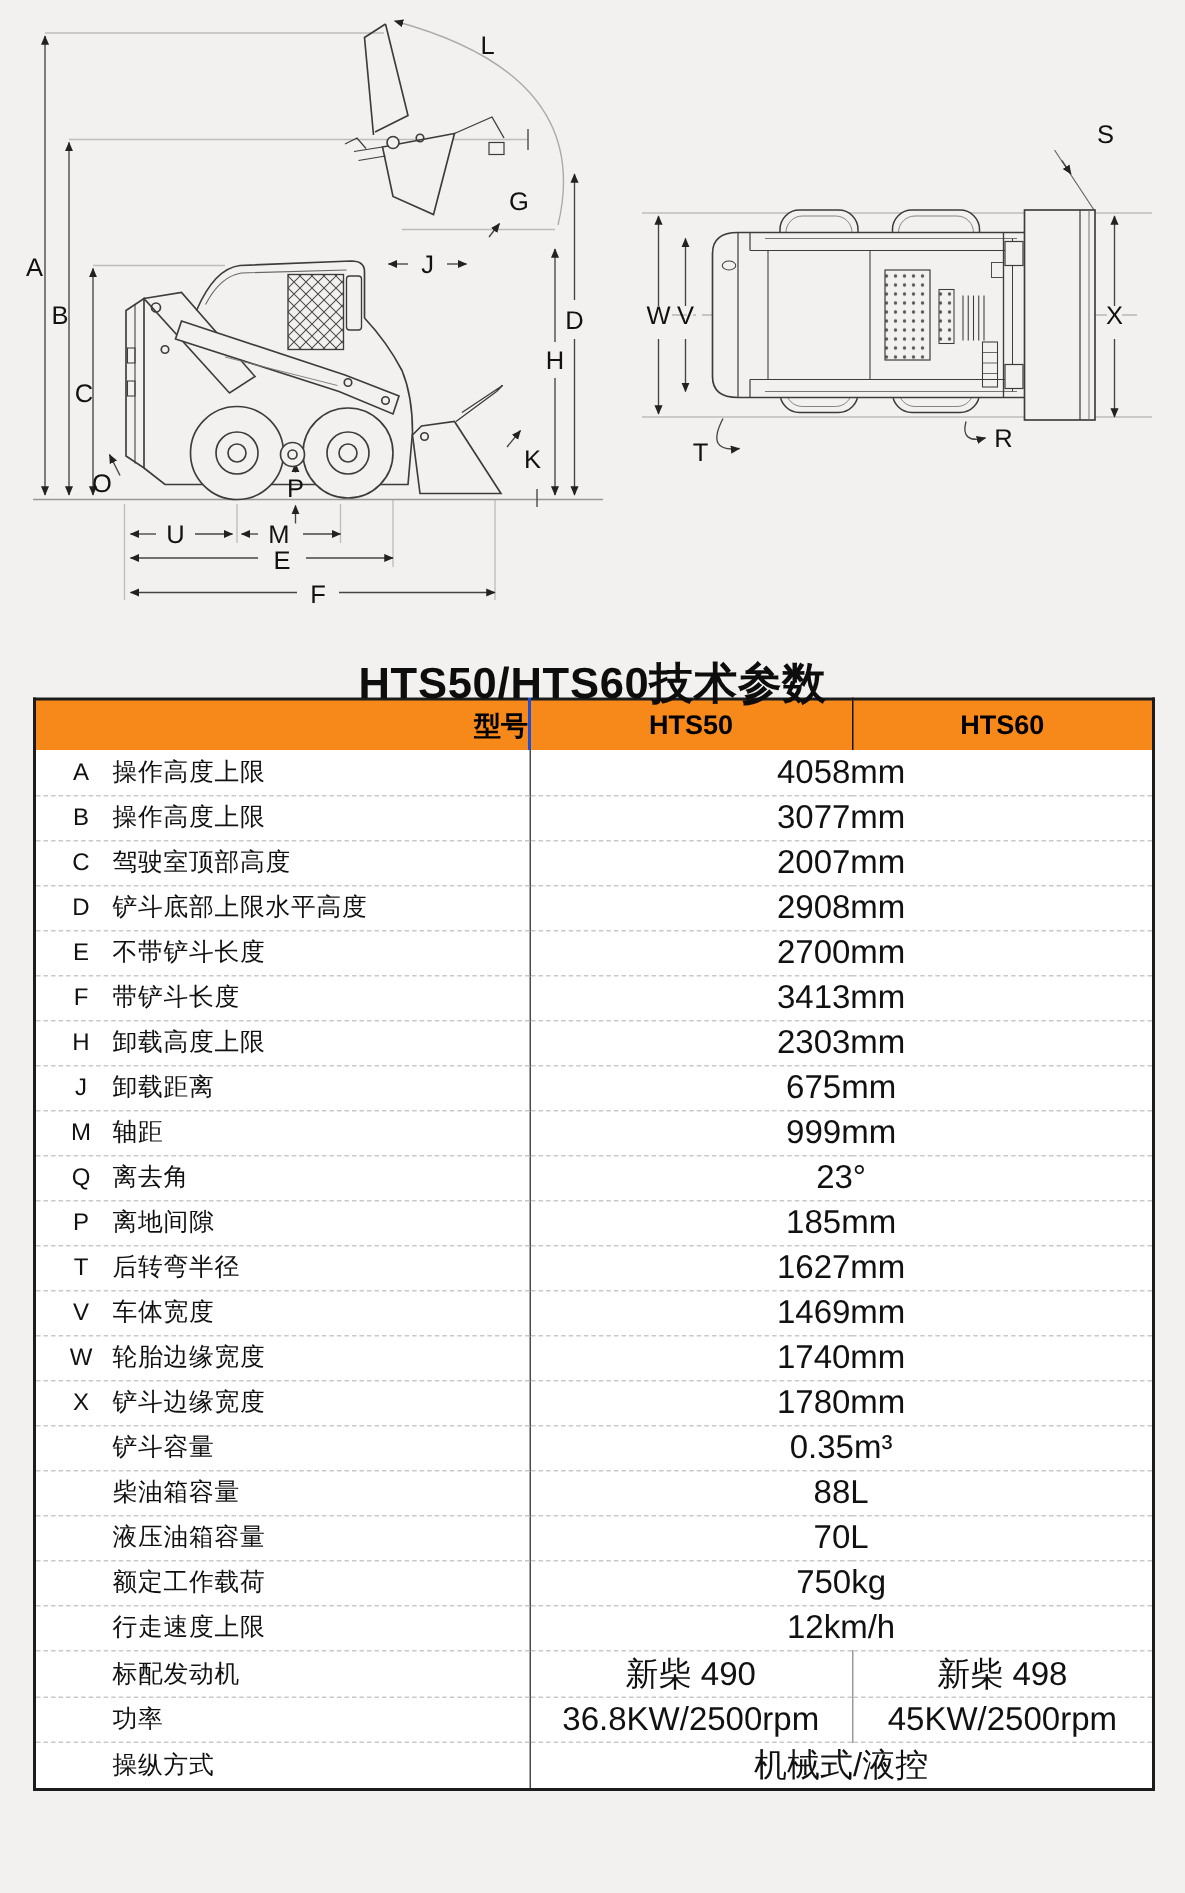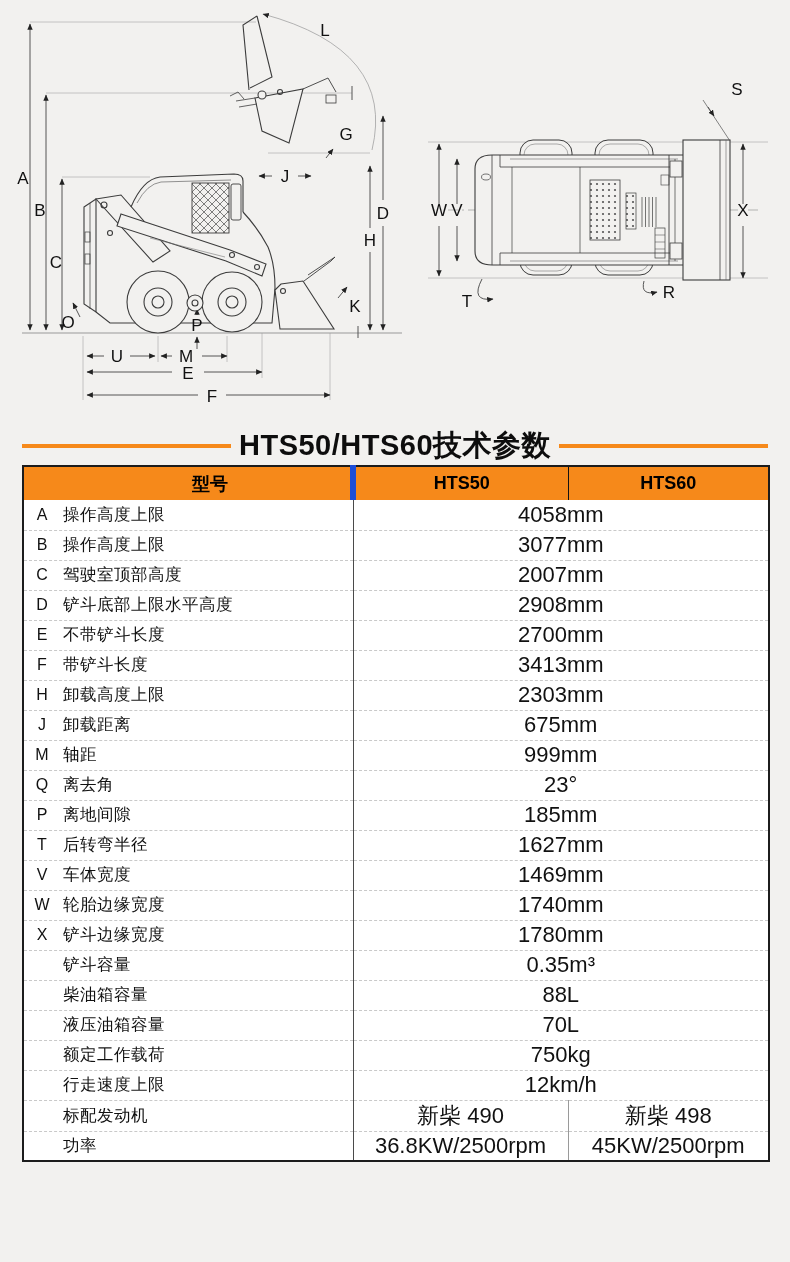--- a/index.html
+++ b/index.html
@@ -9,32 +9,32 @@
     width:790px; height:1262px; overflow:hidden;
     background:#F2F1EF; color:var(--ink);
     font-family:"Liberation Sans","DejaVu Sans",sans-serif;
   }
   .diagrams { position:relative; width:790px; height:428px; }
   .diagrams svg { position:absolute; }
   #side-view { left:0; top:0; }
   #top-view  { left:420px; top:55px; }
   svg text { font-family:"Liberation Sans","DejaVu Sans",sans-serif; font-size:17px; fill:#111; }
 
-  .title-row { display:flex; align-items:center; gap:8px; padding:0 22px; height:36px; margin-bottom:1px; }
+  .title-row { display:flex; align-items:center; gap:8px; padding:0 22px; height:36px; margin-bottom:1px;flex-direction:column; }
   .title-line { flex:1; height:4px; background:var(--accent); }
   .page-title { font-size:29px; font-weight:900; letter-spacing:0.5px; color:#0d0d0d; white-space:nowrap; }
 
   table.spec { width:746px; margin:0 22px; border-collapse:collapse; table-layout:fixed; background:#fff; border:2px solid #1c1c1c; }
   col.c-label { width:330px; } col.c-a { width:215px; } col.c-b { width:201px; }
   thead th { background:var(--accent); color:#000; font-weight:700; font-size:18px; height:34px; }
-  thead th.h-model { text-align:center; padding-left:46px; border-right:6px solid #1d4ed8; }
+  thead th.h-model { text-align:right; padding-left:46px; border-right:2px solid #1d4ed8; }
   thead th.h-a { border-right:1px solid #131313; }
   tbody td { height:30px; font-size:22px; vertical-align:middle; }
   tbody tr + tr td { border-top:1px dashed var(--line-dash); }
-  td.label-cell { border-right:1px solid #4a4a4a; padding-left:4px; font-size:16.5px; }
+  td.label-cell { border-right:1px solid #4a4a4a; padding-left:16px; font-size:16.5px; }
   td.label-cell .dim-key { display:inline-block; width:28px; text-align:center; font-size:16px; }
   td.label-cell .spec-label { margin-left:7px; letter-spacing:0.5px; }
   td.value-cell { text-align:center; }
   td.value-b { border-left:1px solid #9a9a9a; }
 </style>
 </head>
 <body>
 
 <div class="diagrams">
 
@@ -318,14 +318,18 @@
       <tr>
         <td class="label-cell"><span class="dim-key"></span><span class="spec-label">标配发动机</span></td>
         <td class="value-cell value-a">新柴 490</td>
         <td class="value-cell value-b">新柴 498</td>
       </tr>
       <tr>
         <td class="label-cell"><span class="dim-key"></span><span class="spec-label">功率</span></td>
         <td class="value-cell value-a">36.8KW/2500rpm</td>
         <td class="value-cell value-b">45KW/2500rpm</td>
       </tr>
+      <tr>
+        <td class="label-cell"><span class="dim-key"></span><span class="spec-label">操纵方式</span></td>
+        <td class="value-cell" colspan="2">机械式/液控</td>
+      </tr>
     </tbody>
 </table>
 
 </body></html>

